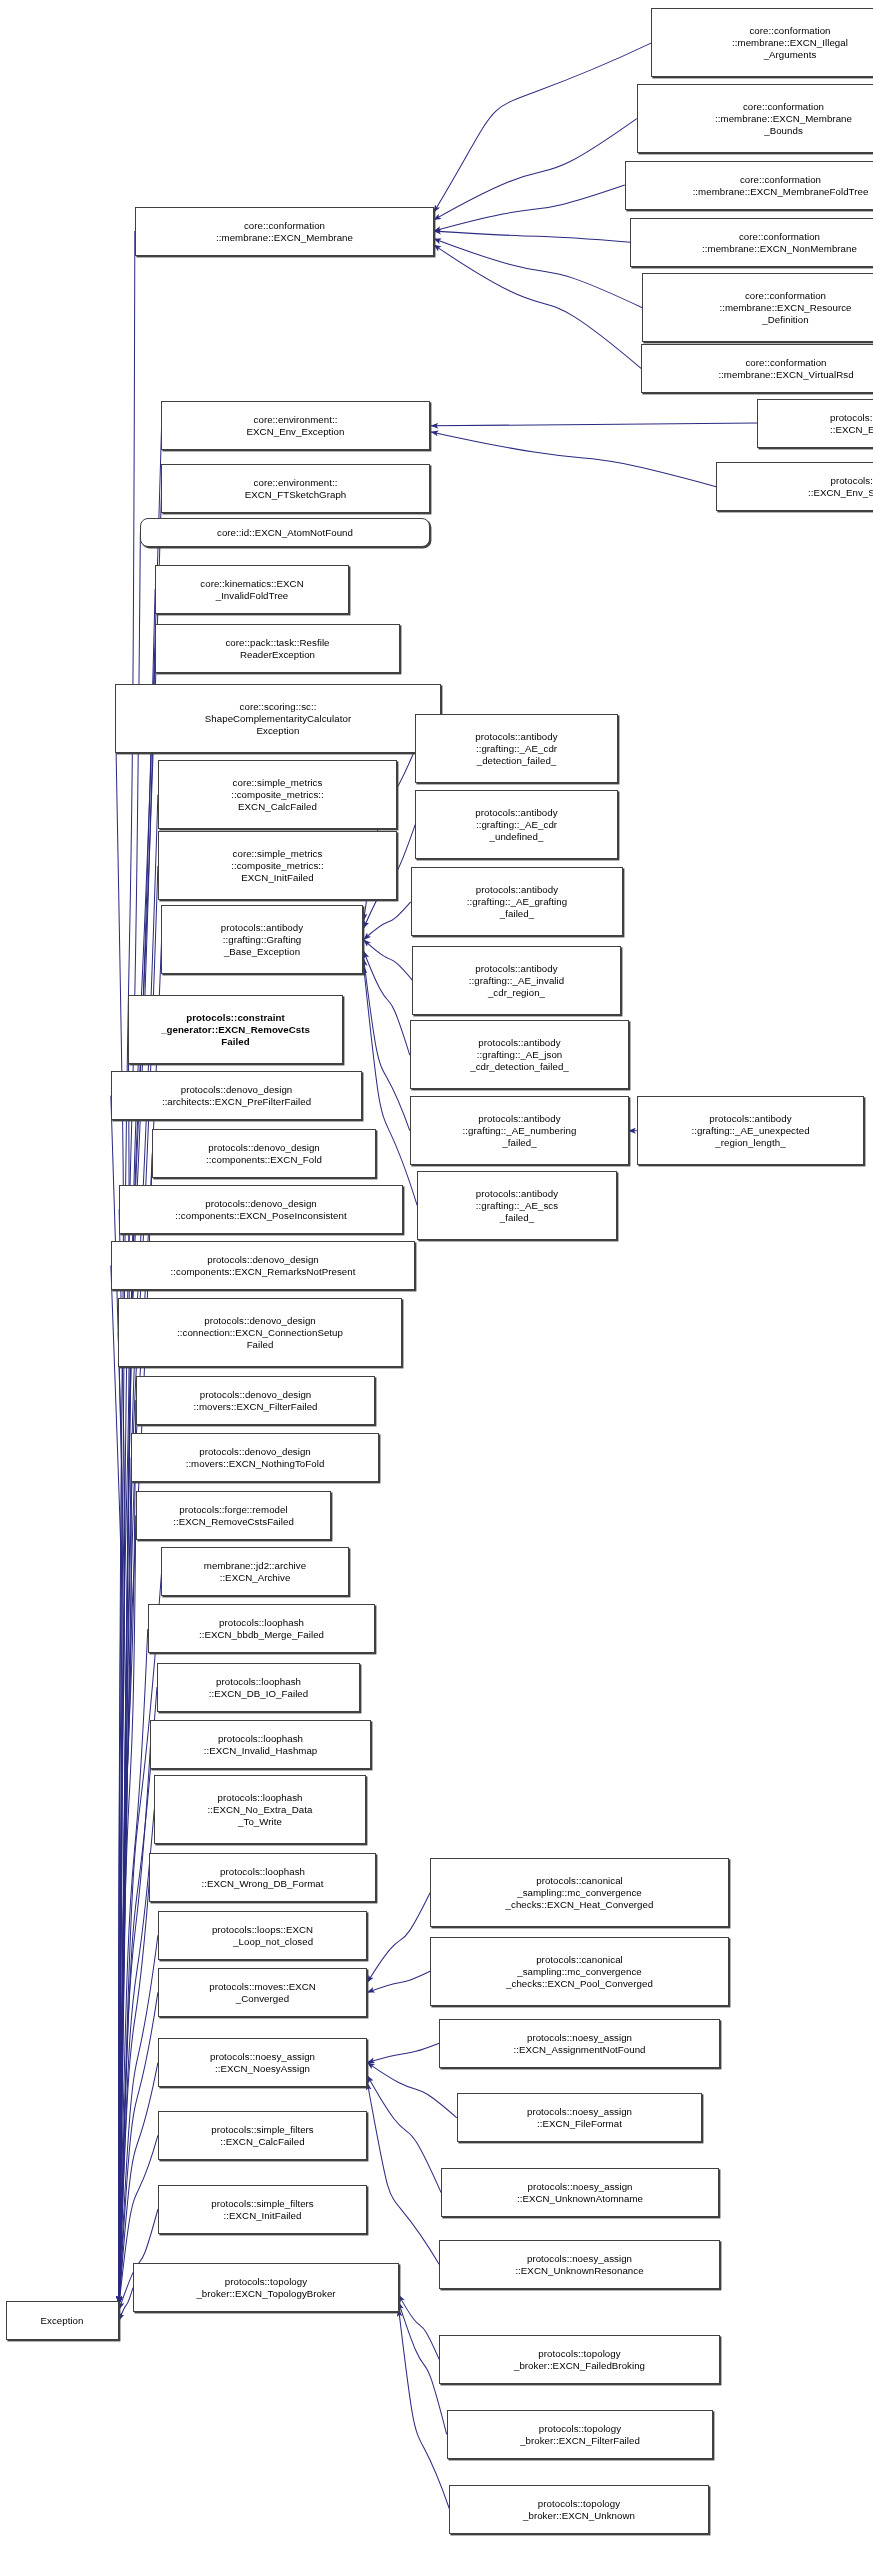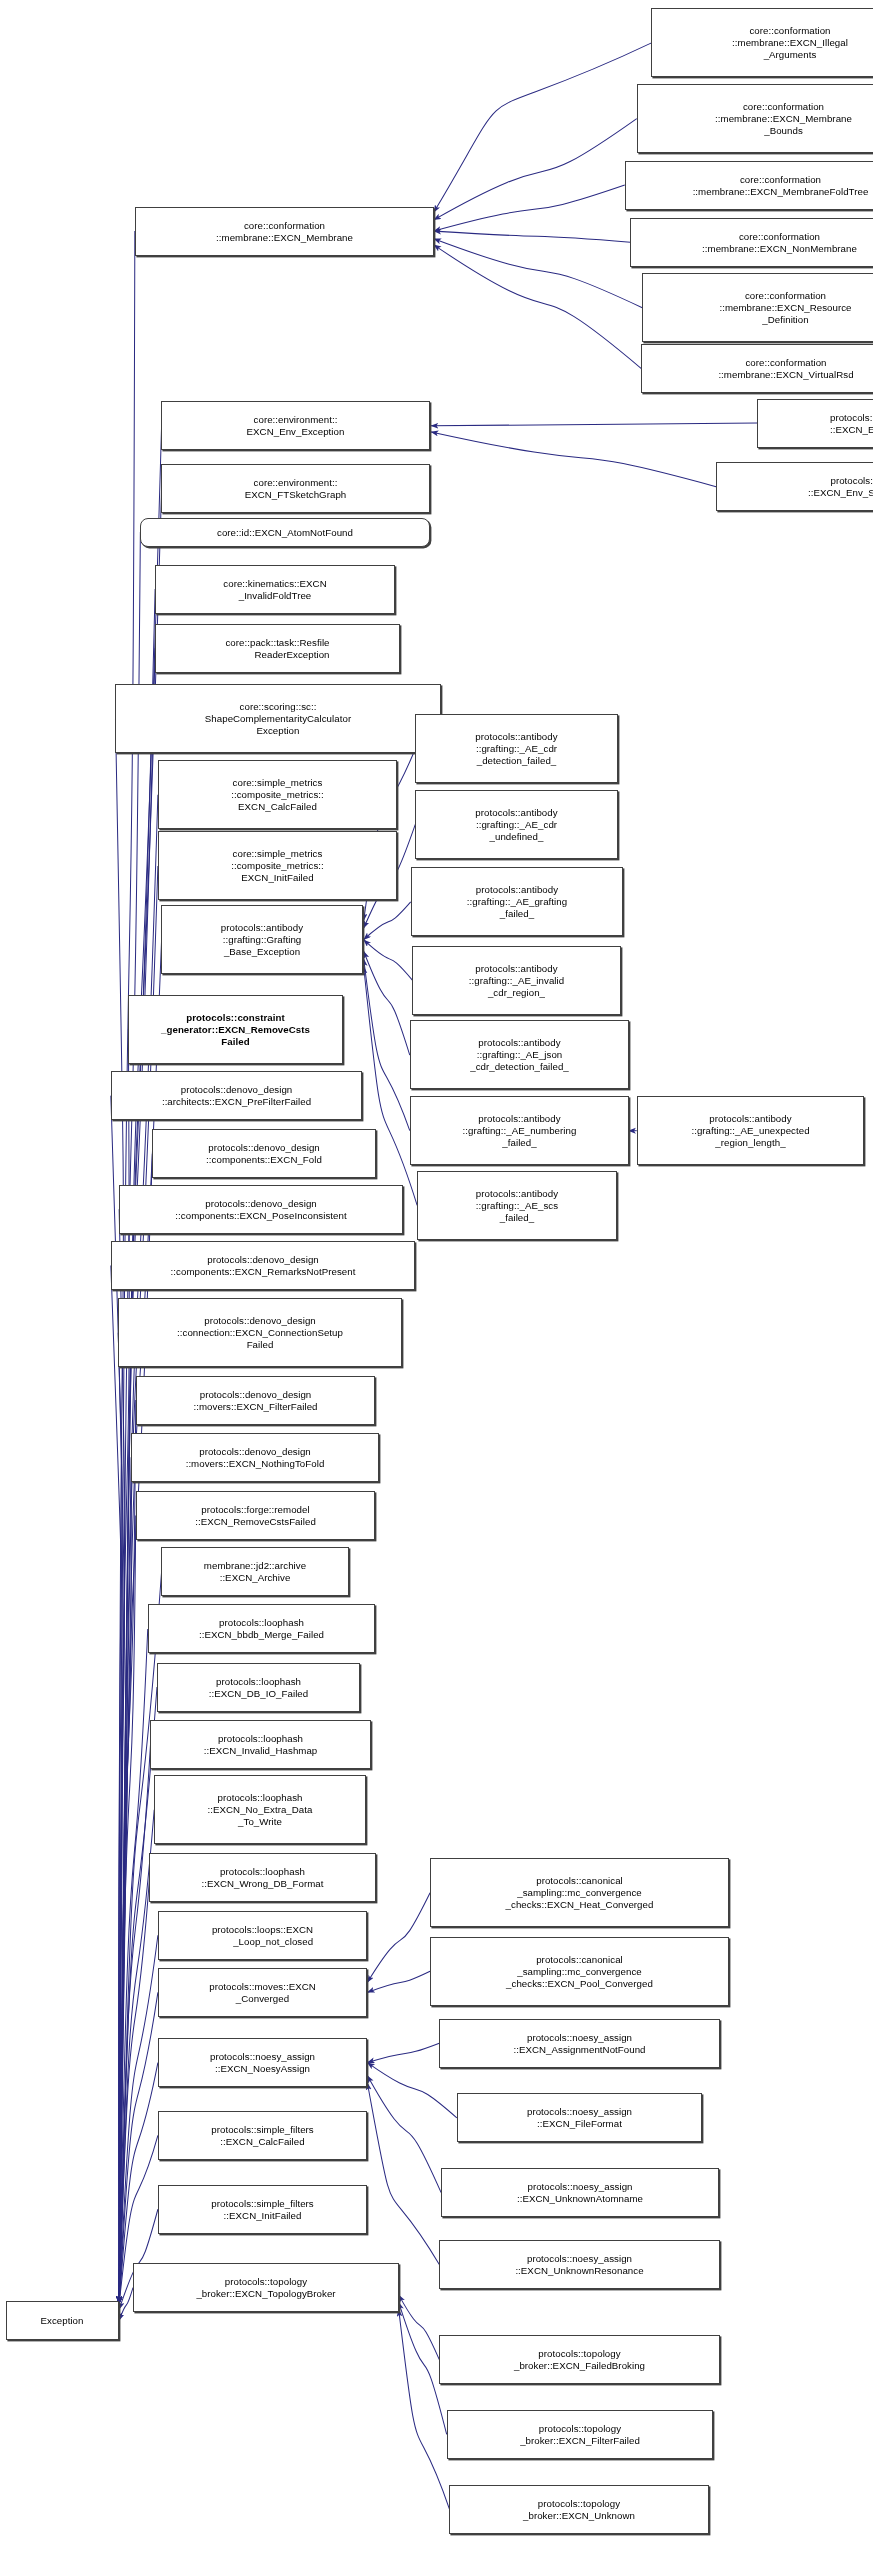--- a/index.html
+++ b/index.html
@@ -137,23 +137,23 @@
 ::membrane::EXCN_Membrane</div>
       <div class="node" style="left: 757px; top: 399px; width: 245px; height: 49px;">protocols::environment
 ::EXCN_Env_Passport</div>
       <div class="node" style="left: 716px; top: 462px; width: 328px; height: 49px;">protocols::environment
 ::EXCN_Env_Security_Exception</div>
       <div class="node" style="left: 161px; top: 401px; width: 269px; height: 49px;">core::environment::
 EXCN_Env_Exception</div>
       <div class="node" style="left: 161px; top: 464px; width: 269px; height: 49px;">core::environment::
 EXCN_FTSketchGraph</div>
       <div class="node" style="left: 140px; top: 518px; width: 290px; height: 29px; border-radius: 8px;">core::id::EXCN_AtomNotFound</div>
-      <div class="node" style="left: 155px; top: 565px; width: 240px; height: 49px;">core::kinematics::EXCN
+      <div class="node" style="left: 155px; top: 565px; width: 194px; height: 49px;">core::kinematics::EXCN
 _InvalidFoldTree</div>
-      <div class="node" style="left: 155px; top: 624px; width: 245px; height: 49px; text-align: right;">core::pack::task::Resfile
+      <div class="node" style="left: 155px; top: 624px; width: 245px; height: 49px;">core::pack::task::Resfile
 ReaderException</div>
       <div class="node" style="left: 115px; top: 684px; width: 326px; height: 69px;">core::scoring::sc::
 ShapeComplementarityCalculator
 Exception</div>
       <div class="node" style="left: 158px; top: 760px; width: 239px; height: 69px;">core::simple_metrics
 ::composite_metrics::
 EXCN_CalcFailed</div>
       <div class="node" style="left: 158px; top: 831px; width: 239px; height: 69px;">core::simple_metrics
 ::composite_metrics::
 EXCN_InitFailed</div>
@@ -195,21 +195,21 @@
 ::components::EXCN_PoseInconsistent</div>
       <div class="node" style="left: 111px; top: 1241px; width: 304px; height: 49px;">protocols::denovo_design
 ::components::EXCN_RemarksNotPresent</div>
       <div class="node" style="left: 118px; top: 1298px; width: 284px; height: 69px;">protocols::denovo_design
 ::connection::EXCN_ConnectionSetup
 Failed</div>
       <div class="node" style="left: 136px; top: 1376px; width: 239px; height: 49px;">protocols::denovo_design
 ::movers::EXCN_FilterFailed</div>
       <div class="node" style="left: 131px; top: 1433px; width: 248px; height: 49px;">protocols::denovo_design
 ::movers::EXCN_NothingToFold</div>
-      <div class="node" style="left: 136px; top: 1491px; width: 239px; height: 49px;">protocols::forge::remodel
+      <div class="node" style="left: 136px; top: 1491px; width: 195px; height: 49px;">protocols::forge::remodel
 ::EXCN_RemoveCstsFailed</div>
       <div class="node" style="left: 161px; top: 1547px; width: 188px; height: 49px;">membrane::jd2::archive
 ::EXCN_Archive</div>
       <div class="node" style="left: 148px; top: 1604px; width: 227px; height: 49px;">protocols::loophash
 ::EXCN_bbdb_Merge_Failed</div>
       <div class="node" style="left: 157px; top: 1663px; width: 203px; height: 49px;">protocols::loophash
 ::EXCN_DB_IO_Failed</div>
       <div class="node" style="left: 150px; top: 1720px; width: 221px; height: 49px;">protocols::loophash
 ::EXCN_Invalid_Hashmap</div>
       <div class="node" style="left: 154px; top: 1775px; width: 212px; height: 69px;">protocols::loophash

